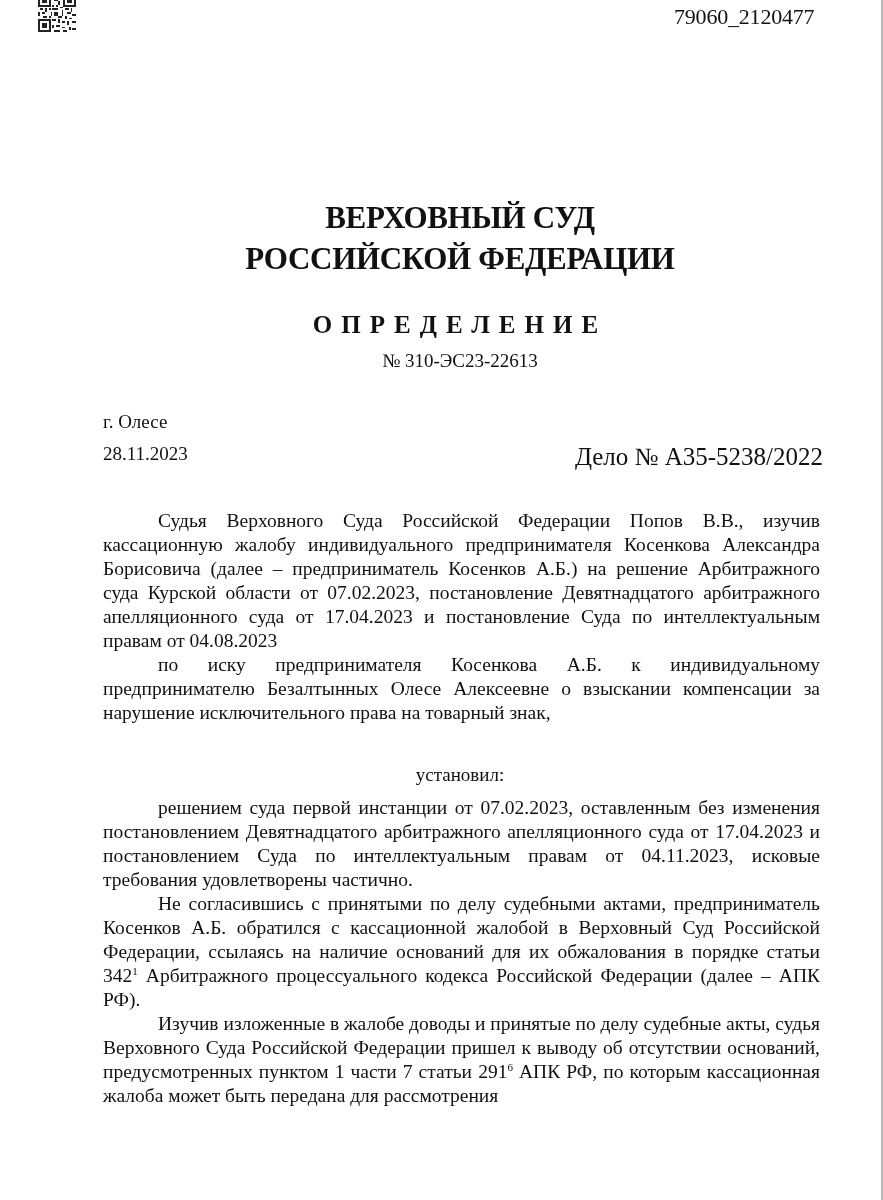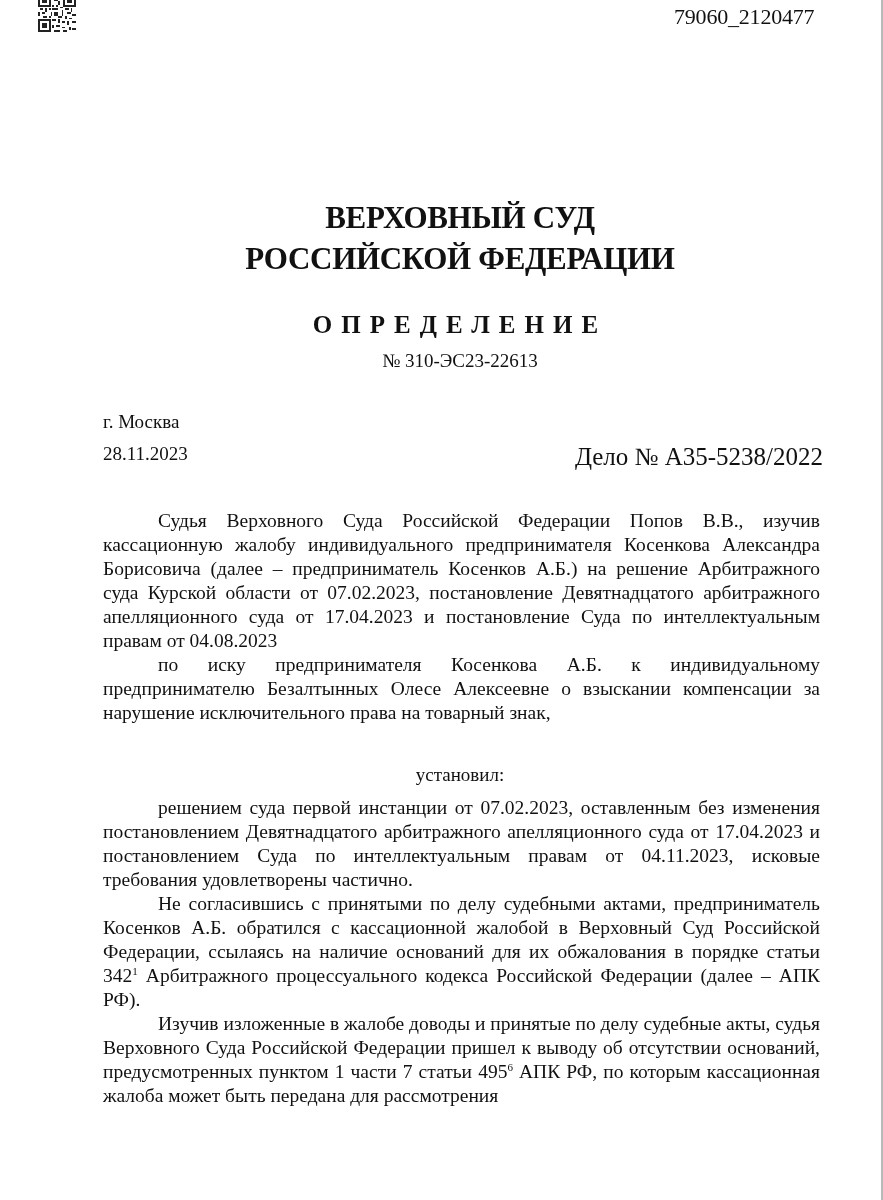--- a/index.html
+++ b/index.html
@@ -178,28 +178,28 @@
 <div class="doc-id">79060_2120477</div>
 
 <div class="court-title">
   <div>ВЕРХОВНЫЙ СУД</div>
   <div>РОССИЙСКОЙ ФЕДЕРАЦИИ</div>
 </div>
 
 <div class="doc-type">ОПРЕДЕЛЕНИЕ</div>
 <div class="doc-number">№ 310-ЭС23-22613</div>
 
-<div class="city">г. Москва</div>
+<div class="city">г. Олесе</div>
 <div class="date">28.11.2023</div>
 <div class="case-number">Дело № А35-5238/2022</div>
 
 <div class="body-block" style="top:509px;">
   <p>Судья Верховного Суда Российской Федерации Попов В.В., изучив кассационную жалобу индивидуального предпринимателя Косенкова Александра Борисовича (далее – предприниматель Косенков А.Б.) на решение Арбитражного суда Курской области от 07.02.2023, постановление Девятнадцатого арбитражного апелляционного суда от 17.04.2023 и постановление Суда по интеллектуальным правам от 04.08.2023</p>
   <p>по иску предпринимателя Косенкова А.Б. к индивидуальному предпринимателю Безалтынных Олесе Алексеевне о взыскании компенсации за нарушение исключительного права на товарный знак,</p>
 </div>
 
 <div class="resolved">установил:</div>
 
 <div class="body-block" style="top:796px;">
   <p>решением суда первой инстанции от 07.02.2023, оставленным без изменения постановлением Девятнадцатого арбитражного апелляционного суда от 17.04.2023 и постановлением Суда по интеллектуальным правам от 04.11.2023, исковые требования удовлетворены частично.</p>
   <p><span>Не согласившись с принятыми по делу судебными актами, предприниматель Косенков А.Б. обратился с кассационной жалобой в Верховный Суд Российской Федерации, ссылаясь на наличие оснований для их обжалования в порядке статьи 342</span><sup>1</sup><span> Арбитражного процессуального кодекса Российской Федерации (далее – АПК РФ).</span></p>
-  <p><span>Изучив изложенные в жалобе доводы и принятые по делу судебные акты, судья Верховного Суда Российской Федерации пришел к выводу об отсутствии оснований, предусмотренных пунктом 1 части 7 статьи 495</span><sup>6</sup><span> АПК РФ, по которым кассационная жалоба может быть передана для рассмотрения</span></p>
+  <p><span>Изучив изложенные в жалобе доводы и принятые по делу судебные акты, судья Верховного Суда Российской Федерации пришел к выводу об отсутствии оснований, предусмотренных пунктом 1 части 7 статьи 291</span><sup>6</sup><span> АПК РФ, по которым кассационная жалоба может быть передана для рассмотрения</span></p>
 </div>
 
 </body></html>

